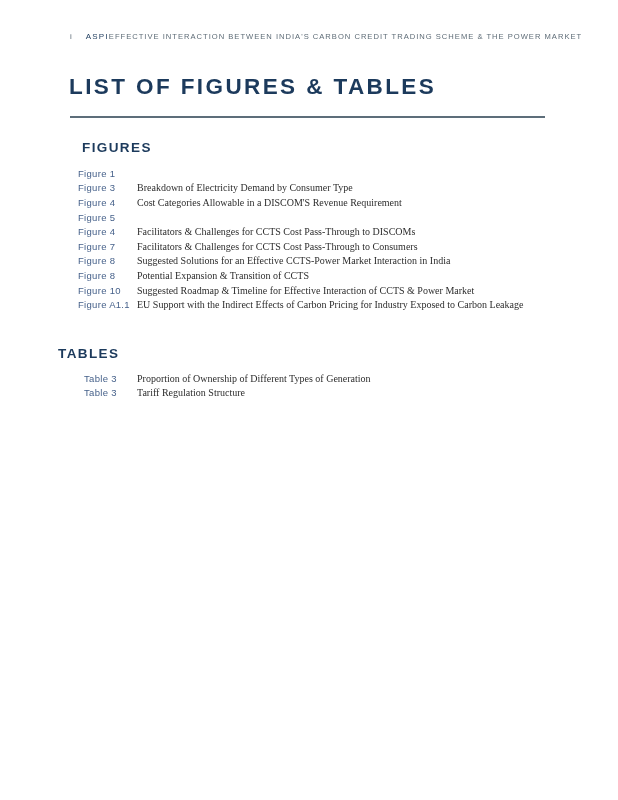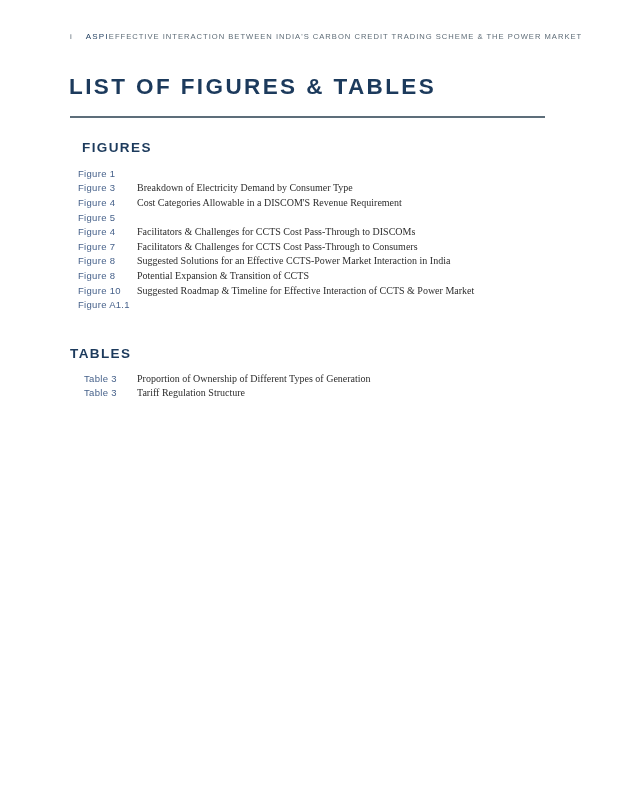--- a/index.html
+++ b/index.html
@@ -33,21 +33,21 @@
     position:absolute;top:116px;left:70px;width:475px;
     height:0;border:0;border-top:2px solid #5d6e7a;margin:0;
   }
 
   
   .section-heading{
     position:absolute;margin:0;line-height:1;
     font-size:13.5px;font-weight:700;letter-spacing:1.4px;color:#1c3a5c;
   }
   .heading-figures{top:141px;left:70px;padding-left:12px;}
-  .heading-tables{top:347px;left:70px;}
+  .heading-tables{top:347px;left:58px;}
 
   
   .entry-list{position:absolute;}
   .list-figures{top:166px;left:78px;}
   .list-tables{top:371px;left:84px;}
 
   .entry{display:flex;align-items:center;height:14.6px;white-space:nowrap;}
   .entry-label{
     flex:0 0 59px;
     font-size:9.5px;letter-spacing:0.3px;color:#46618a;
@@ -104,20 +104,21 @@
     <div class="entry">
       <span class="entry-label">Figure 8</span>
       <span class="entry-text">Potential Expansion &amp; Transition of CCTS</span>
     </div>
     <div class="entry">
       <span class="entry-label">Figure 10</span>
       <span class="entry-text">Suggested Roadmap &amp; Timeline for Effective Interaction of CCTS &amp; Power Market</span>
     </div>
     <div class="entry">
       <span class="entry-label">Figure A1.1</span>
+      <span class="entry-text">EU Support with the Indirect Effects of Carbon Pricing for Industry Exposed to Carbon Leakage</span>
     </div>
   </div>
 
   <h2 class="section-heading heading-tables">TABLES</h2>
 
   <div class="entry-list list-tables">
     <div class="entry">
       <span class="entry-label">Table 3</span>
       <span class="entry-text">Proportion of Ownership of Different Types of Generation</span>
     </div>

